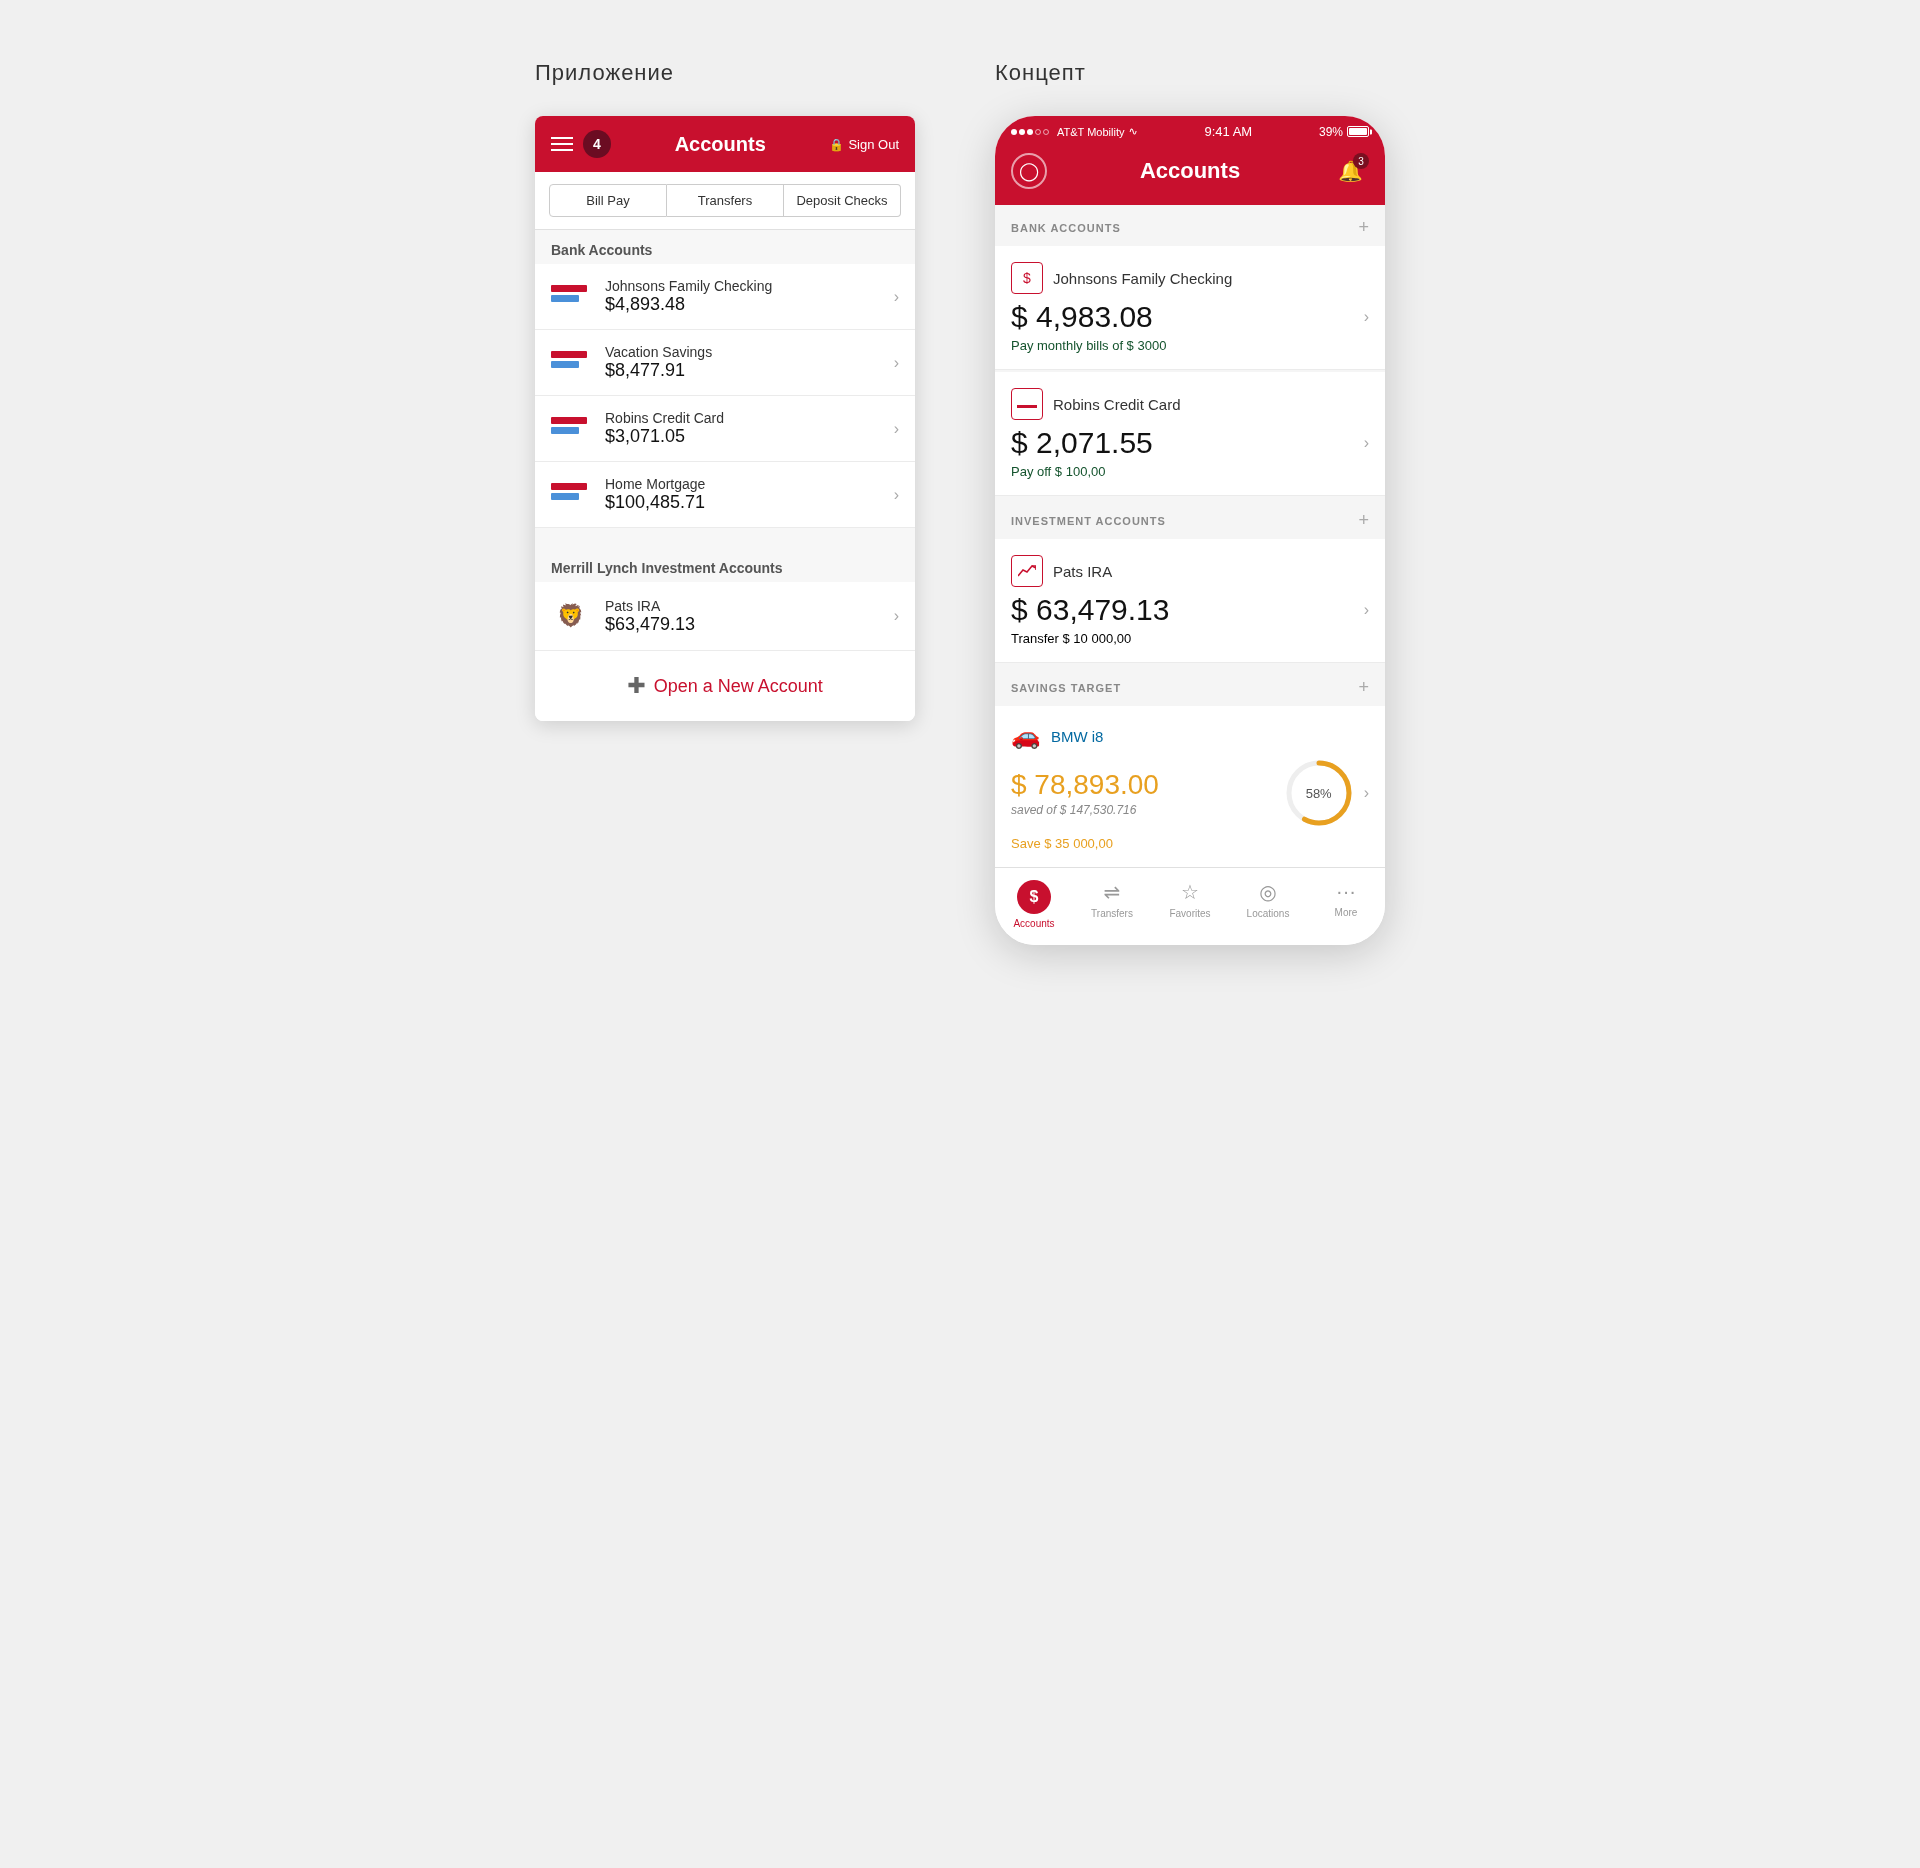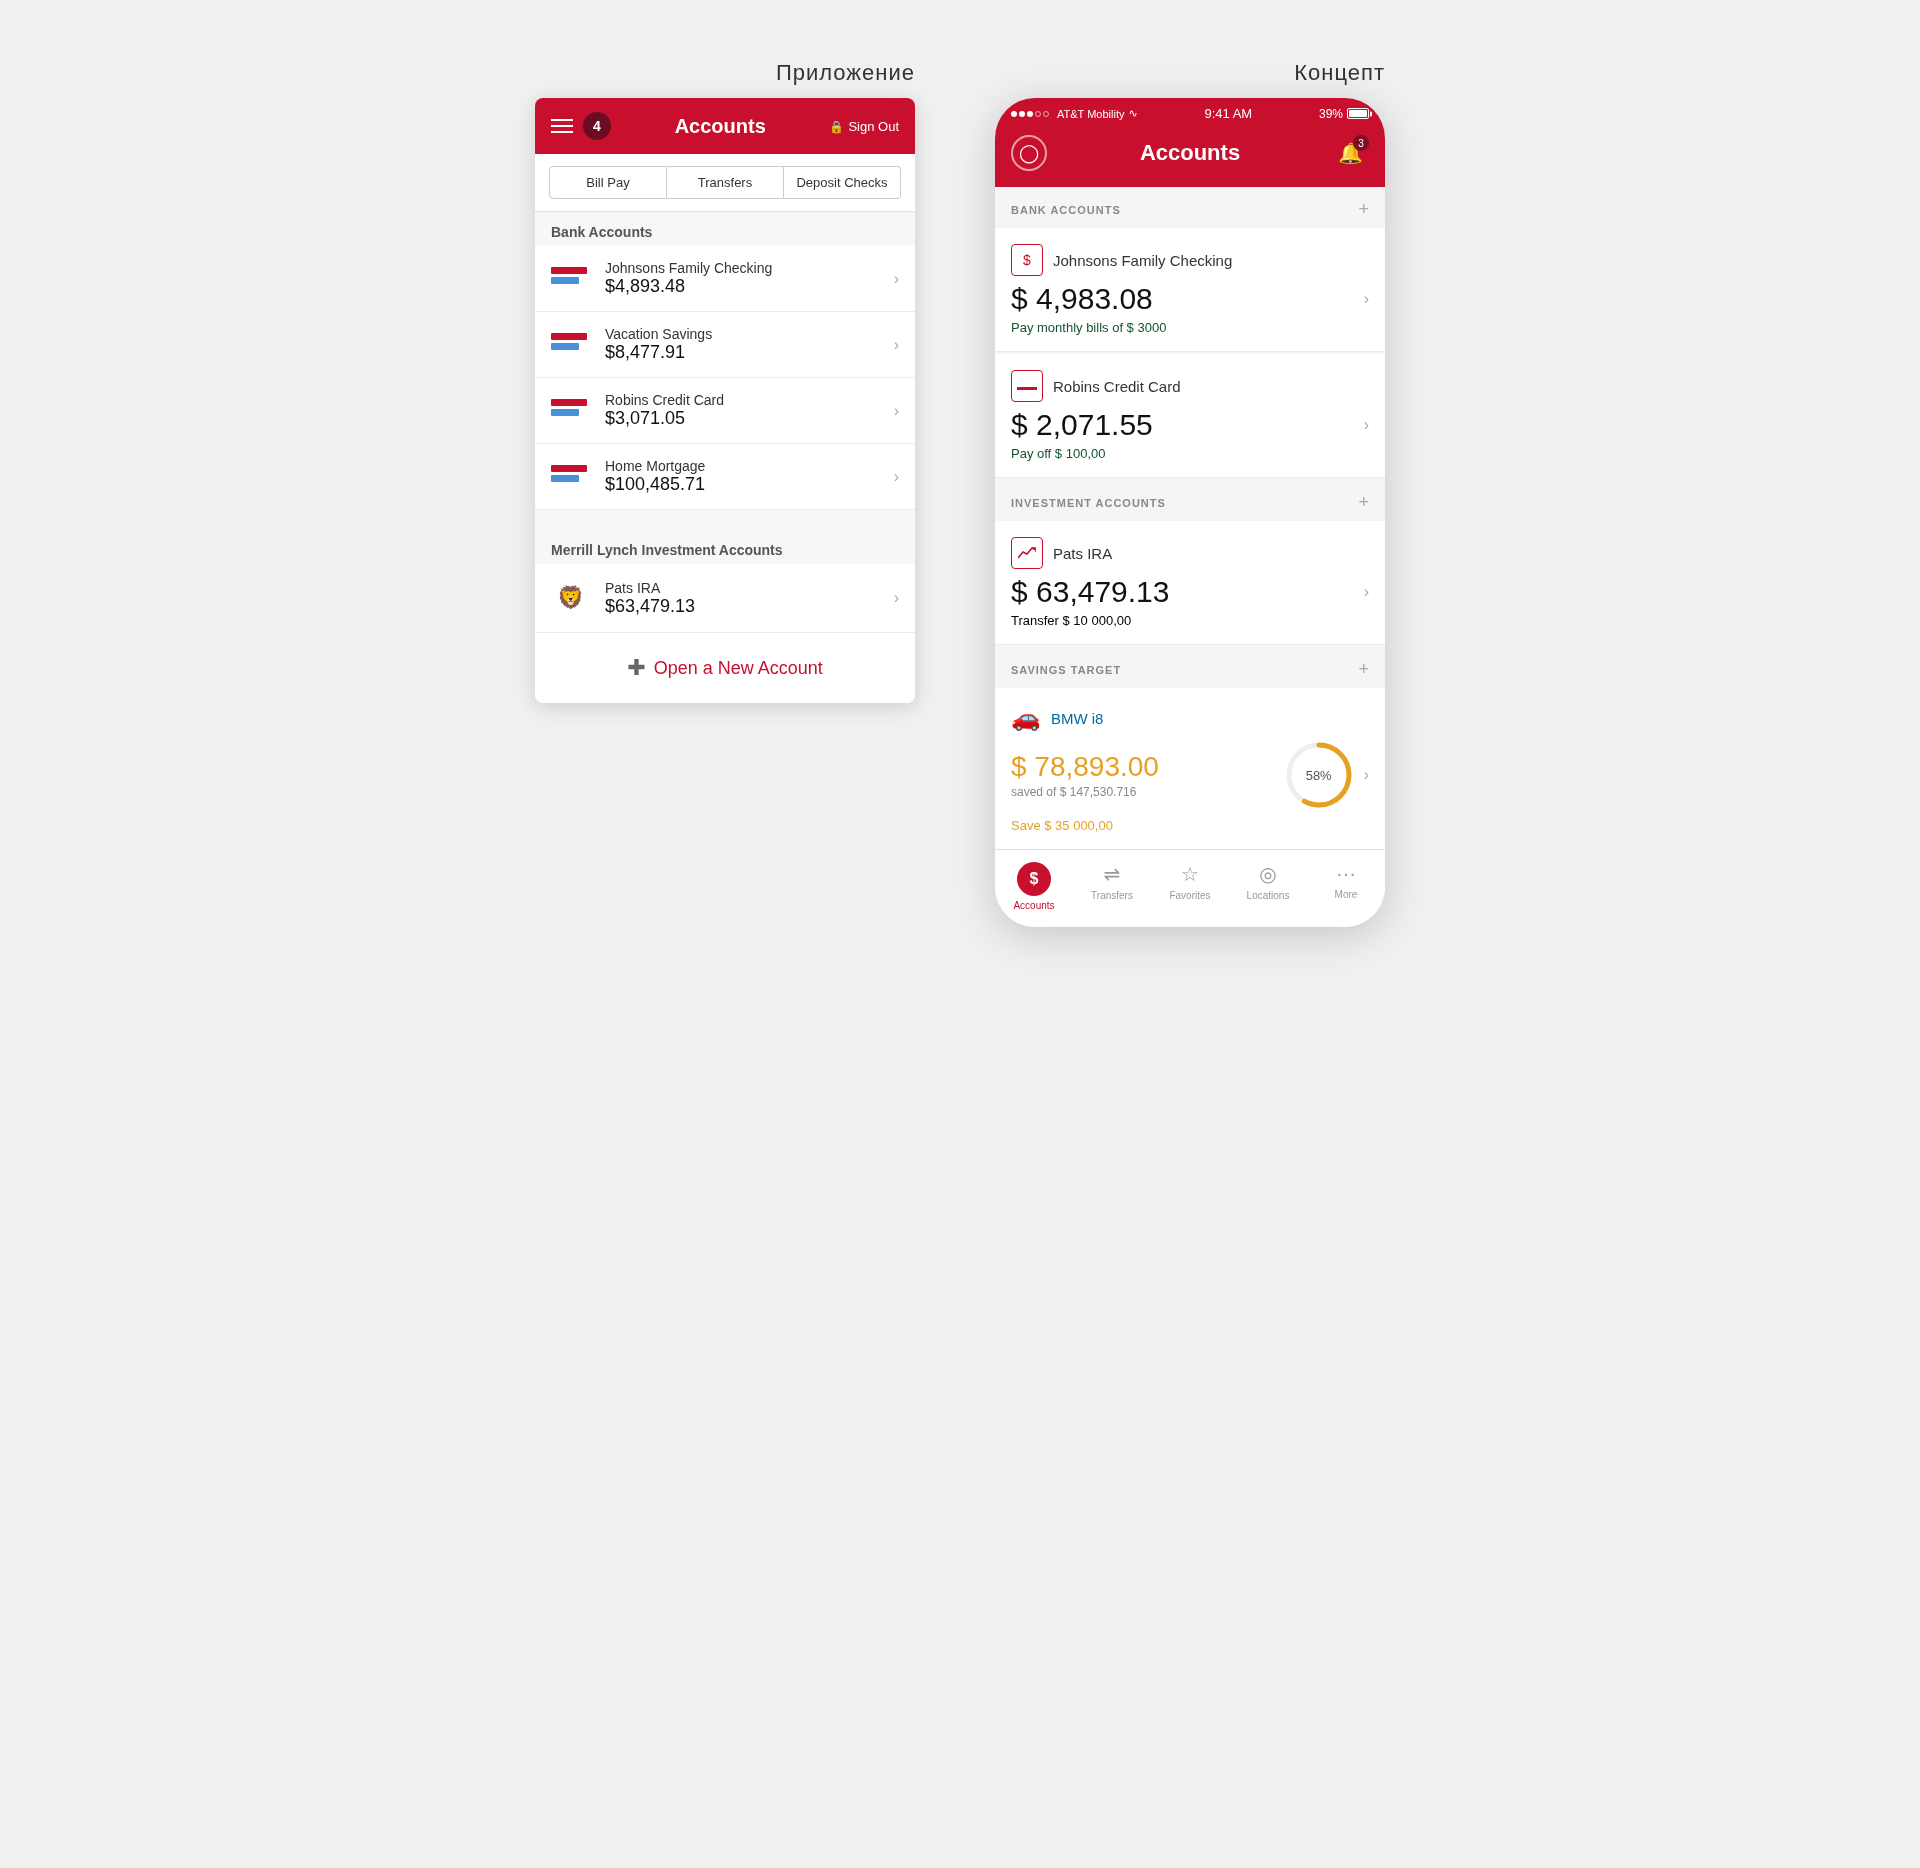--- a/index.html
+++ b/index.html
@@ -10,22 +10,22 @@
       justify-content: center;
       align-items: flex-start;
       min-height: 1868px;
       padding: 60px 40px;
       gap: 80px;
     }
 
     .section-wrapper {
       display: flex;
       flex-direction: column;
-      align-items: flex-end;
-      gap: 12px;
+      align-items: flex-start;
+      gap: 30px;
     }
 
     .section-title {
       font-size: 22px;
       color: #333;
       font-weight: 300;
       letter-spacing: 1px;
     }
 
     
@@ -515,20 +515,21 @@
     .savings-balance {
       font-size: 28px;
       font-weight: 500;
       color: #e8a020;
     }
 
     .savings-target-text {
       font-size: 12px;
       color: #888;
       margin-top: 2px;
+      font-style: italic;
     }
 
     .progress-circle-container {
       position: relative;
       width: 70px;
       height: 70px;
       margin-right: 30px;
       text-decoration: underline;
     }
 

